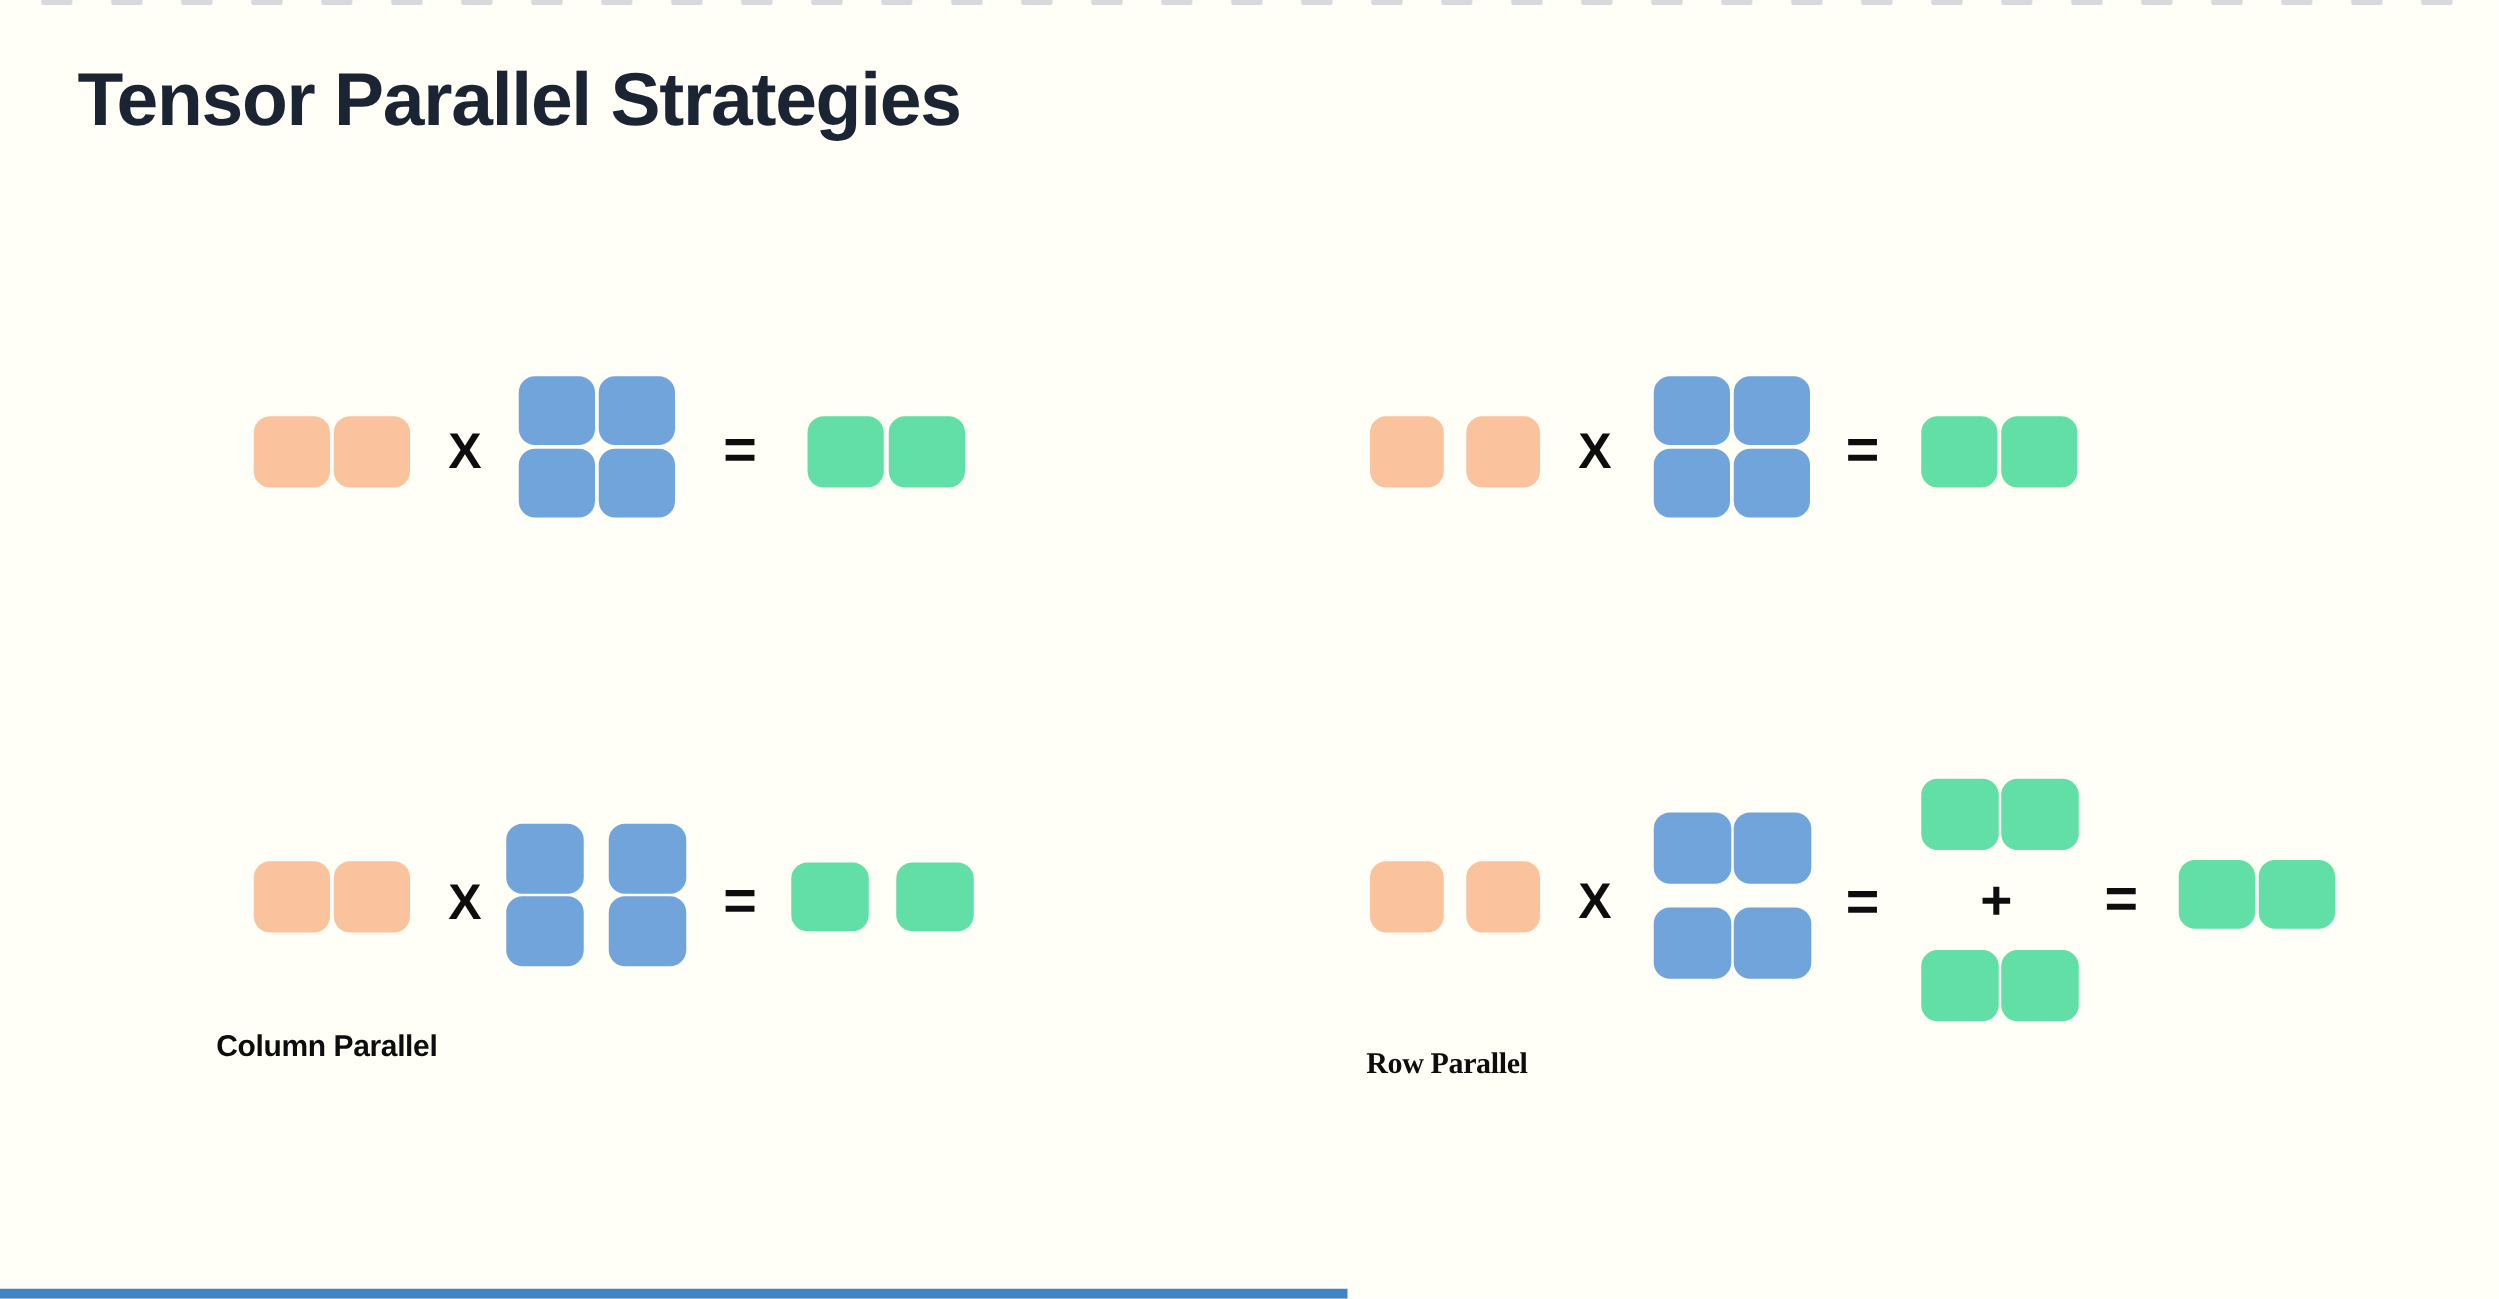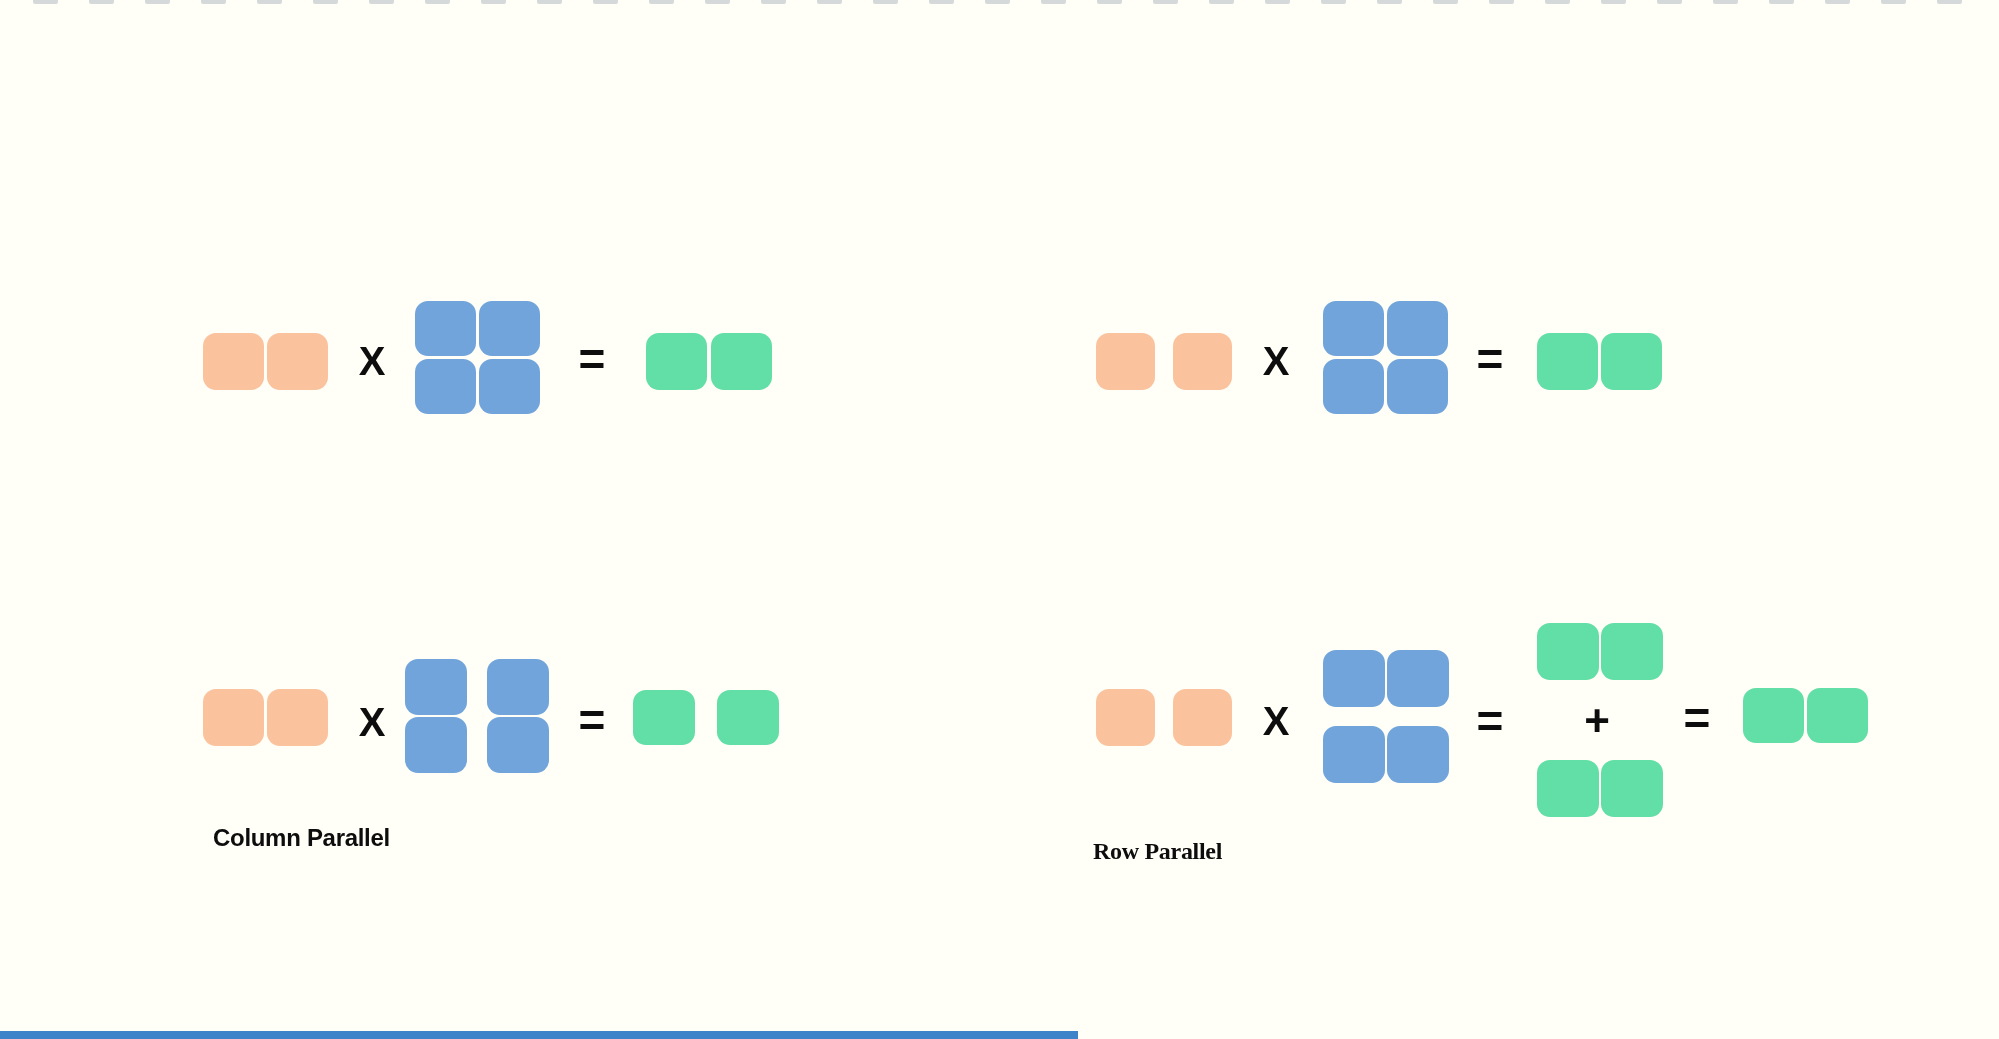--- a/index.html
+++ b/index.html
@@ -127,20 +127,21 @@
       <div class="dash"></div>
       <div class="dash"></div>
       <div class="dash"></div>
       <div class="dash"></div>
       <div class="dash"></div>
       <div class="dash"></div>
       <div class="dash"></div>
       <div class="dash"></div>
     </div>
 
+  <div class="title">Tensor Parallel Strategies</div>
 
   <div>
     <div class="pair" style="left:203px;top:333px;gap:3px;">
       <div class="blk orange"></div>
       <div class="blk orange"></div>
     </div>
     <span class="op op-x" style="left:372px;top:361px;">X</span>
     <div class="grid grid-tight" style="left:415px;top:301px;">
       <div class="blk blue"></div>
       <div class="blk blue"></div>
@@ -183,21 +184,21 @@
       <div class="blk blue"></div>
       <div class="blk blue"></div>
       <div class="blk blue"></div>
       <div class="blk blue"></div>
     </div>
     <span class="op op-eq" style="left:592px;top:720px;">=</span>
     <div class="pair" style="left:633px;top:690px;gap:22px;">
       <div class="blk green h55" style="width:62px;"></div>
       <div class="blk green h55" style="width:62px;"></div>
     </div>
-    <div class="fig-label" style="left:173px;top:824px;margin-left:40px;">Column Parallel</div>
+    <div class="fig-label" style="left:173px;top:824px;">Column Parallel</div>
   </div>
 
   <div>
     <div class="pair" style="left:1096px;top:689px;gap:18px;">
       <div class="blk orange w59"></div>
       <div class="blk orange w59"></div>
     </div>
     <span class="op op-x" style="left:1276px;top:721px;">X</span>
     <div class="grid grid-rowsplit" style="left:1323px;top:650px;">
       <div class="blk blue"></div>

